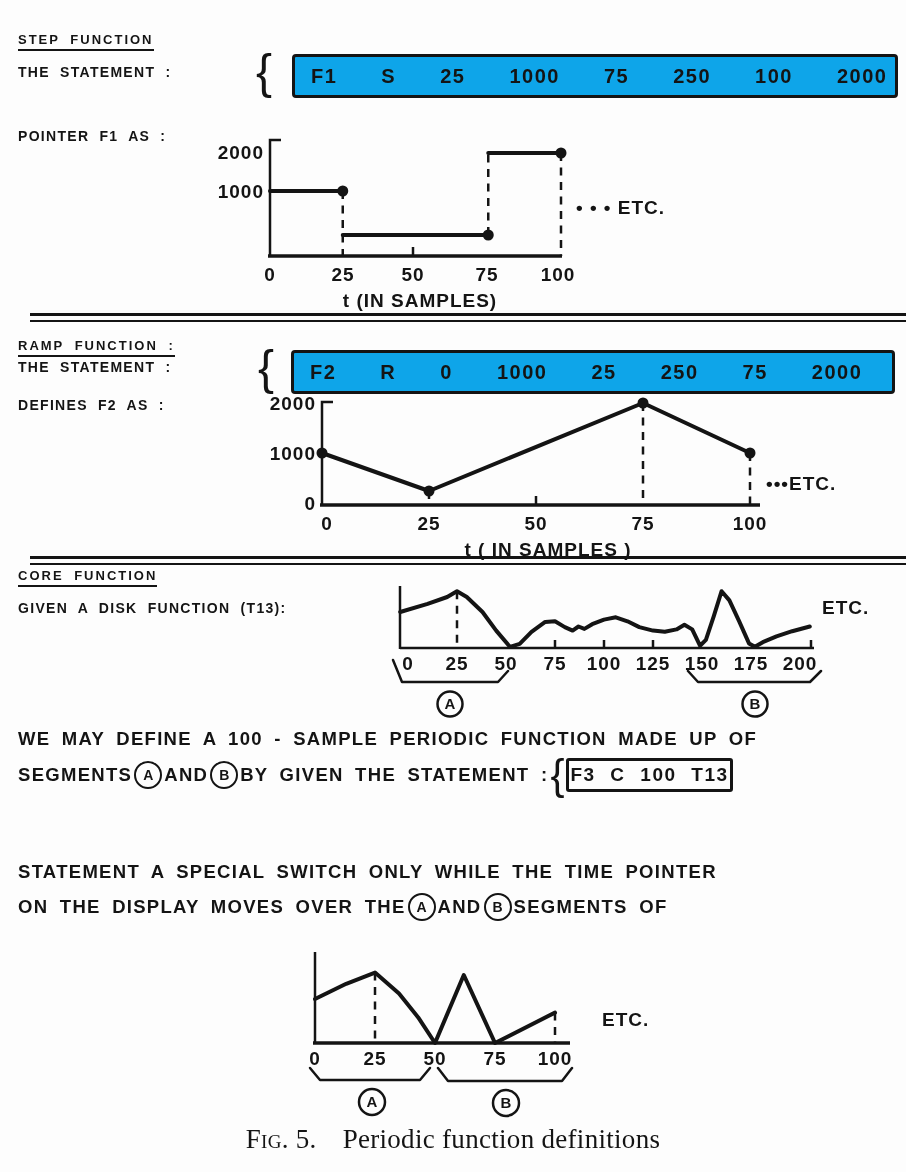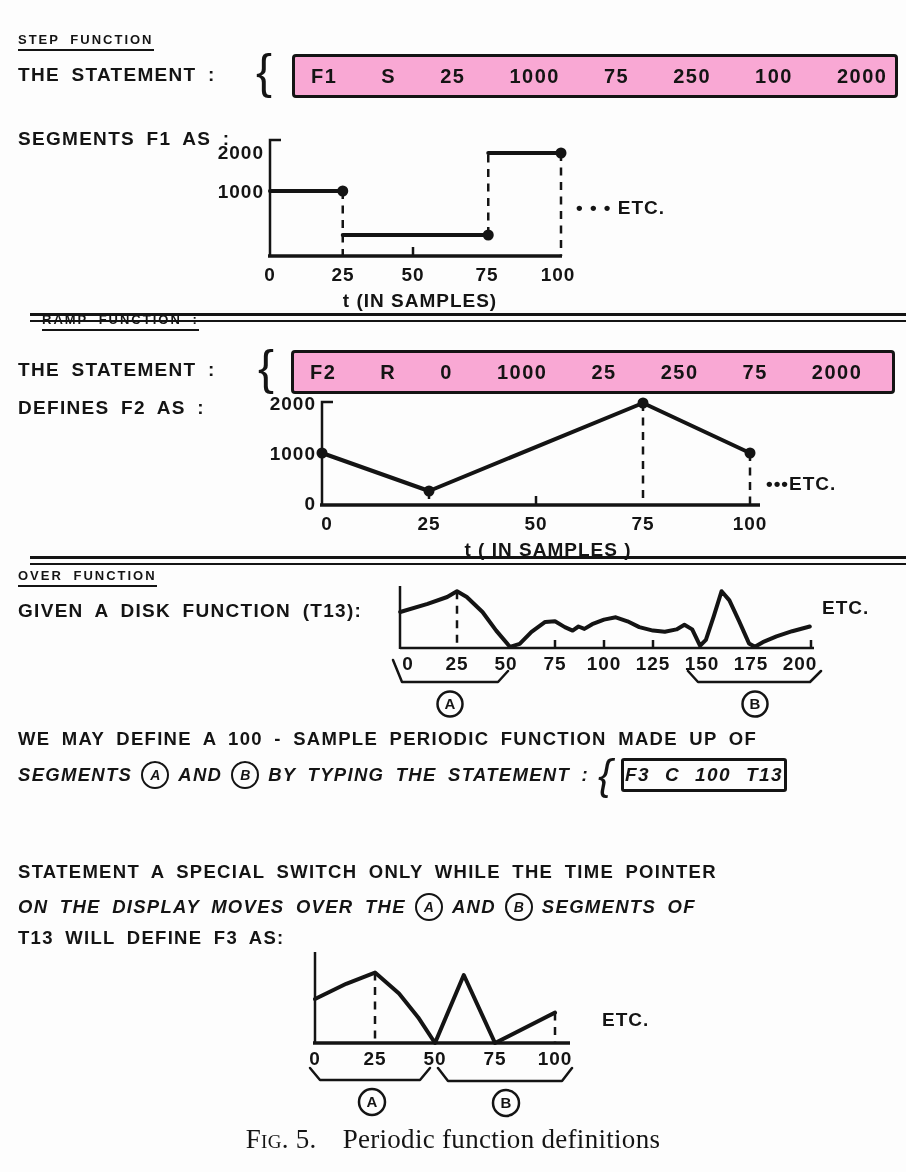--- a/index.html
+++ b/index.html
@@ -1,28 +1,28 @@
 <!DOCTYPE html>
 <html><head>
 <meta charset="utf-8">
 <style>
   html,body{margin:0;padding:0;background:#e9e9e9;}
   .page{position:relative;width:906px;height:1172px;background:#fdfdfd;color:#141414;
         font-family:"Liberation Sans",sans-serif;overflow:hidden;}
   .abs{position:absolute;}
   .hand{font-weight:700;letter-spacing:1.3px;word-spacing:5px;white-space:nowrap;}
   .heading{font-size:13px;display:inline-block;border-bottom:2.5px solid #141414;padding-bottom:2px;letter-spacing:2px;}
-  .stmt-label{font-size:19px;}
+  .stmt-label{font-size:14px;}
   .brace{font-size:48px;font-weight:400;line-height:1;letter-spacing:0;}
   .stmt-box{border:3.5px solid #141414;border-radius:4px;display:flex;justify-content:space-between;
-            align-items:center;padding:0 16px;font-size:20px;font-weight:700;letter-spacing:1.5px;background:#f9a8d4;gap:44px;}
+            align-items:center;padding:0 16px;font-size:20px;font-weight:700;letter-spacing:1.5px;background:#0ea5e9;gap:44px;}
   .stmt-box-small{border:3.5px solid #141414;border-radius:3px;display:flex;align-items:center;
             padding:3px 1px;font-size:19px;font-weight:700;letter-spacing:1.5px;word-spacing:8px;}
   .para{font-size:18.5px;text-align:center;}
-  .flexline{display:flex;align-items:center;gap:9px;font-style:italic;}
+  .flexline{display:flex;align-items:center;gap:2px;}
   .circ{display:inline-flex;width:24px;height:24px;border:2.5px solid #141414;border-radius:50%;
         align-items:center;justify-content:center;font-size:14px;font-weight:700;letter-spacing:0;
         flex:0 0 auto;}
   .sep{border-top:3px solid #141414;border-bottom:2.5px solid #141414;height:4px;}
   svg text{font-family:"Liberation Sans",sans-serif;font-weight:700;fill:#141414;}
   .tick{font-size:19px;letter-spacing:1px;}
   .ylab{font-size:19px;letter-spacing:1px;}
   .axis{stroke:#141414;stroke-width:2.5;fill:none;}
   .axis-thick{stroke:#141414;stroke-width:3.5;fill:none;}
   .curve{stroke:#141414;stroke-width:4;fill:none;stroke-linecap:round;stroke-linejoin:round;}
@@ -47,21 +47,21 @@
       <span>F1</span>
       <span>S</span>
       <span>25</span>
       <span>1000</span>
       <span>75</span>
       <span>250</span>
       <span>100</span>
       <span>2000</span>
     </div>
 
-  <div class="abs hand stmt-label" style="left:18px;top:128px;">SEGMENTS F1 AS :</div>
+  <div class="abs hand stmt-label" style="left:18px;top:128px;">POINTER F1 AS :</div>
 
   <svg id="svg-f1" class="abs" style="left:180px;top:118px;" width="540" height="200" viewBox="0 0 540 200">
     <path class="axis" d="M90 139 L90 22 L101 22"></path>
     <line class="axis-thick" x1="88" y1="138" x2="382" y2="138"></line>
     <line class="axis" x1="233" y1="129" x2="233" y2="138"></line>
     <text class="ylab" text-anchor="end" x="84" y="41">2000</text>
     <text class="ylab" text-anchor="end" x="84" y="80">1000</text>
     <text class="tick" text-anchor="middle" x="90" y="163">0</text>
     <text class="tick" text-anchor="middle" x="163" y="163">25</text>
     <text class="tick" text-anchor="middle" x="233" y="163">50</text>
@@ -77,21 +77,21 @@
         <circle cx="162.75" cy="73" r="5.5" class="dot"></circle>
         <line x1="162.75" y1="117" x2="308.25" y2="117" class="curve"></line>
         <circle cx="308.25" cy="117" r="5.5" class="dot"></circle>
         <line x1="308.25" y1="35" x2="381" y2="35" class="curve"></line>
         <circle cx="381" cy="35" r="5.5" class="dot"></circle>
       </g>
   </svg>
 
   <div class="abs sep" style="left:30px;top:313px;width:876px;"></div>
 
-  <div class="abs hand heading" style="left:18px;top:312px;margin-left:24px;">RAMP FUNCTION :</div>
+  <div class="abs hand heading" style="left:18px;top:338px;">RAMP FUNCTION :</div>
 
   <div class="abs hand stmt-label" style="left:18px;top:359px;">THE STATEMENT :</div>
   <div class="abs brace" style="left:258px;top:344px;">{</div>
   <div class="abs stmt-box" style="left:278px;top:350px;width:566px;height:38px;margin-left:13px;">
       <span>F2</span>
       <span>R</span>
       <span>0</span>
       <span>1000</span>
       <span>25</span>
       <span>250</span>
@@ -124,21 +124,21 @@
         <polyline points="52.0,60.0 159.0,98.0 373.0,10.0 480.0,60.0" class="curve"></polyline>
         <circle cx="52" cy="60" r="5.5" class="dot"></circle>
         <circle cx="159" cy="98" r="5.5" class="dot"></circle>
         <circle cx="373" cy="10" r="5.5" class="dot"></circle>
         <circle cx="480" cy="60" r="5.5" class="dot"></circle>
       </g>
   </svg>
 
   <div class="abs sep" style="left:30px;top:556px;width:876px;"></div>
 
-  <div class="abs hand heading" style="left:18px;top:568px;">OVER FUNCTION</div>
+  <div class="abs hand heading" style="left:18px;top:568px;">CORE FUNCTION</div>
   <div class="abs hand stmt-label" style="left:18px;top:600px;text-align:right;">GIVEN A DISK FUNCTION (T13):</div>
 
   <svg id="svg-t13" class="abs" style="left:390px;top:578px;" width="516" height="152" viewBox="0 0 516 152">
     <line class="axis" x1="10" y1="71" x2="10" y2="8"></line>
     <line class="axis" x1="10" y1="70" x2="424" y2="70"></line>
     <line class="axis" x1="165" y1="62" x2="165" y2="70"></line>
     <line class="axis" x1="214" y1="62" x2="214" y2="70"></line>
     <line class="axis" x1="263" y1="62" x2="263" y2="70"></line>
     <line class="axis" x1="421" y1="62" x2="421" y2="70"></line>
     <text class="tick" text-anchor="middle" x="18" y="92">0</text>
@@ -162,34 +162,33 @@
         <polyline points="10.2,34.0 37.6,25.9 57.2,19.0 67.0,13.2 76.8,19.0 92.5,34.0 106.2,52.6 119.9,68.8 129.7,65.9 141.5,53.8 155.2,43.9 165.0,43.3 174.8,49.1 182.6,52.6 188.5,48.5 194.4,50.9 202.2,46.2 214.0,41.6 225.8,39.3 237.5,43.3 249.3,49.1 263.0,52.6 274.8,53.8 286.5,51.4 294.4,46.8 302.2,51.4 310.0,67.7 315.9,61.9 323.8,38.1 331.6,13.2 339.4,22.4 349.2,43.3 359.0,65.4 364.9,68.8 372.8,64.2 386.5,58.4 402.2,53.2 419.8,48.5" class="curve"></polyline>
       </g>
   </svg>
 
   <div class="abs hand para" style="left:18px;top:728px;">WE MAY DEFINE A 100 - SAMPLE PERIODIC FUNCTION MADE UP OF</div>
   <div class="abs flexline" style="left:18px;top:756px;height:38px;">
     <span class="hand para">SEGMENTS</span>
     <span class="circ">A</span>
     <span class="hand para">AND</span>
     <span class="circ">B</span>
-    <span class="hand para">BY TYPING THE STATEMENT :</span>
+    <span class="hand para">BY GIVEN THE STATEMENT :</span>
     <span class="brace" style="font-size:42px;">{</span>
     <span class="stmt-box-small">F3 C 100 T13</span>
   </div>
 
   <div class="abs hand para" style="left:18px;top:861px;">STATEMENT A SPECIAL SWITCH ONLY WHILE THE TIME POINTER</div>
   <div class="abs flexline" style="left:18px;top:892px;height:30px;">
     <span class="hand para">ON THE DISPLAY MOVES OVER THE</span>
     <span class="circ">A</span>
     <span class="hand para">AND</span>
     <span class="circ">B</span>
     <span class="hand para">SEGMENTS OF</span>
   </div>
-  <div class="abs hand para" style="left:18px;top:927px;">T13 WILL DEFINE F3 AS:</div>
 
   <svg id="svg-f3" class="abs" style="left:280px;top:946px;" width="430" height="175" viewBox="0 0 430 175">
     <line class="axis" x1="35" y1="98" x2="35" y2="6"></line>
     <line class="axis-thick" x1="33" y1="97" x2="290" y2="97"></line>
     <text class="tick" text-anchor="middle" x="35" y="119">0</text>
     <text class="tick" text-anchor="middle" x="95" y="119">25</text>
     <text class="tick" text-anchor="middle" x="155" y="119">50</text>
     <text class="tick" text-anchor="middle" x="215" y="119">75</text>
     <text class="tick" text-anchor="middle" x="275" y="119">100</text>
     <path class="bracepath" d="M30 122 L40 134 L140 134 L150 122"></path>

